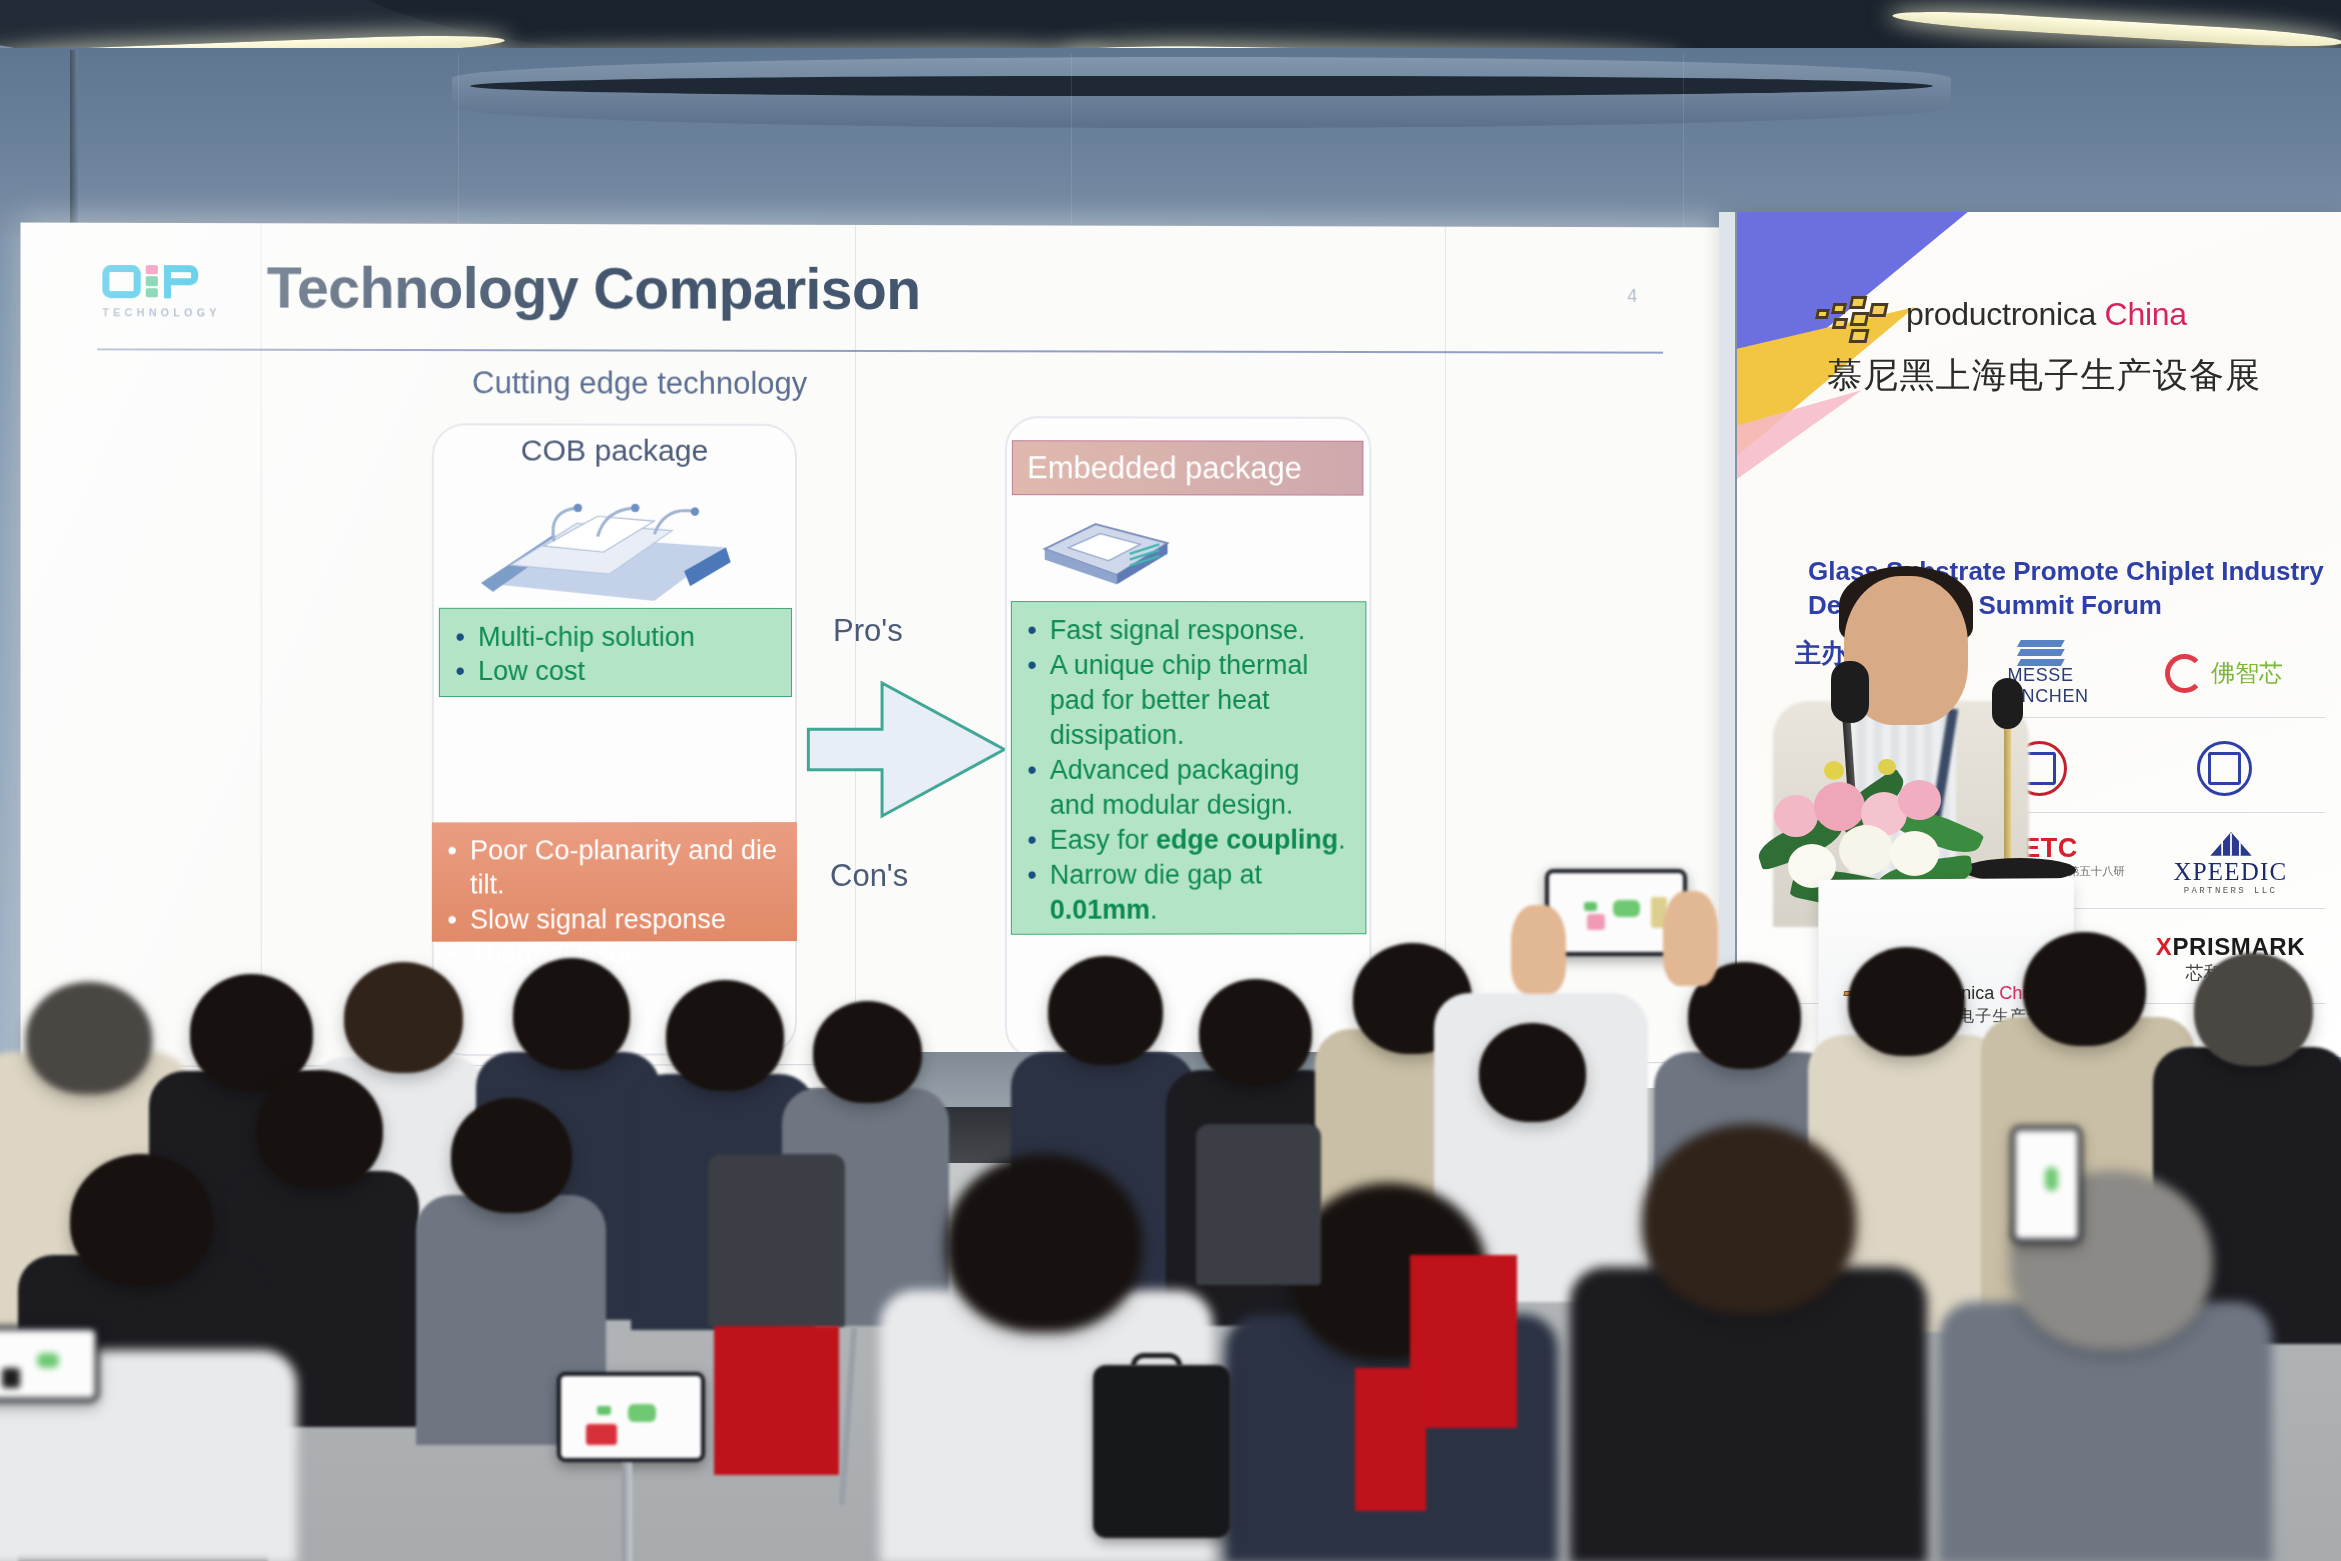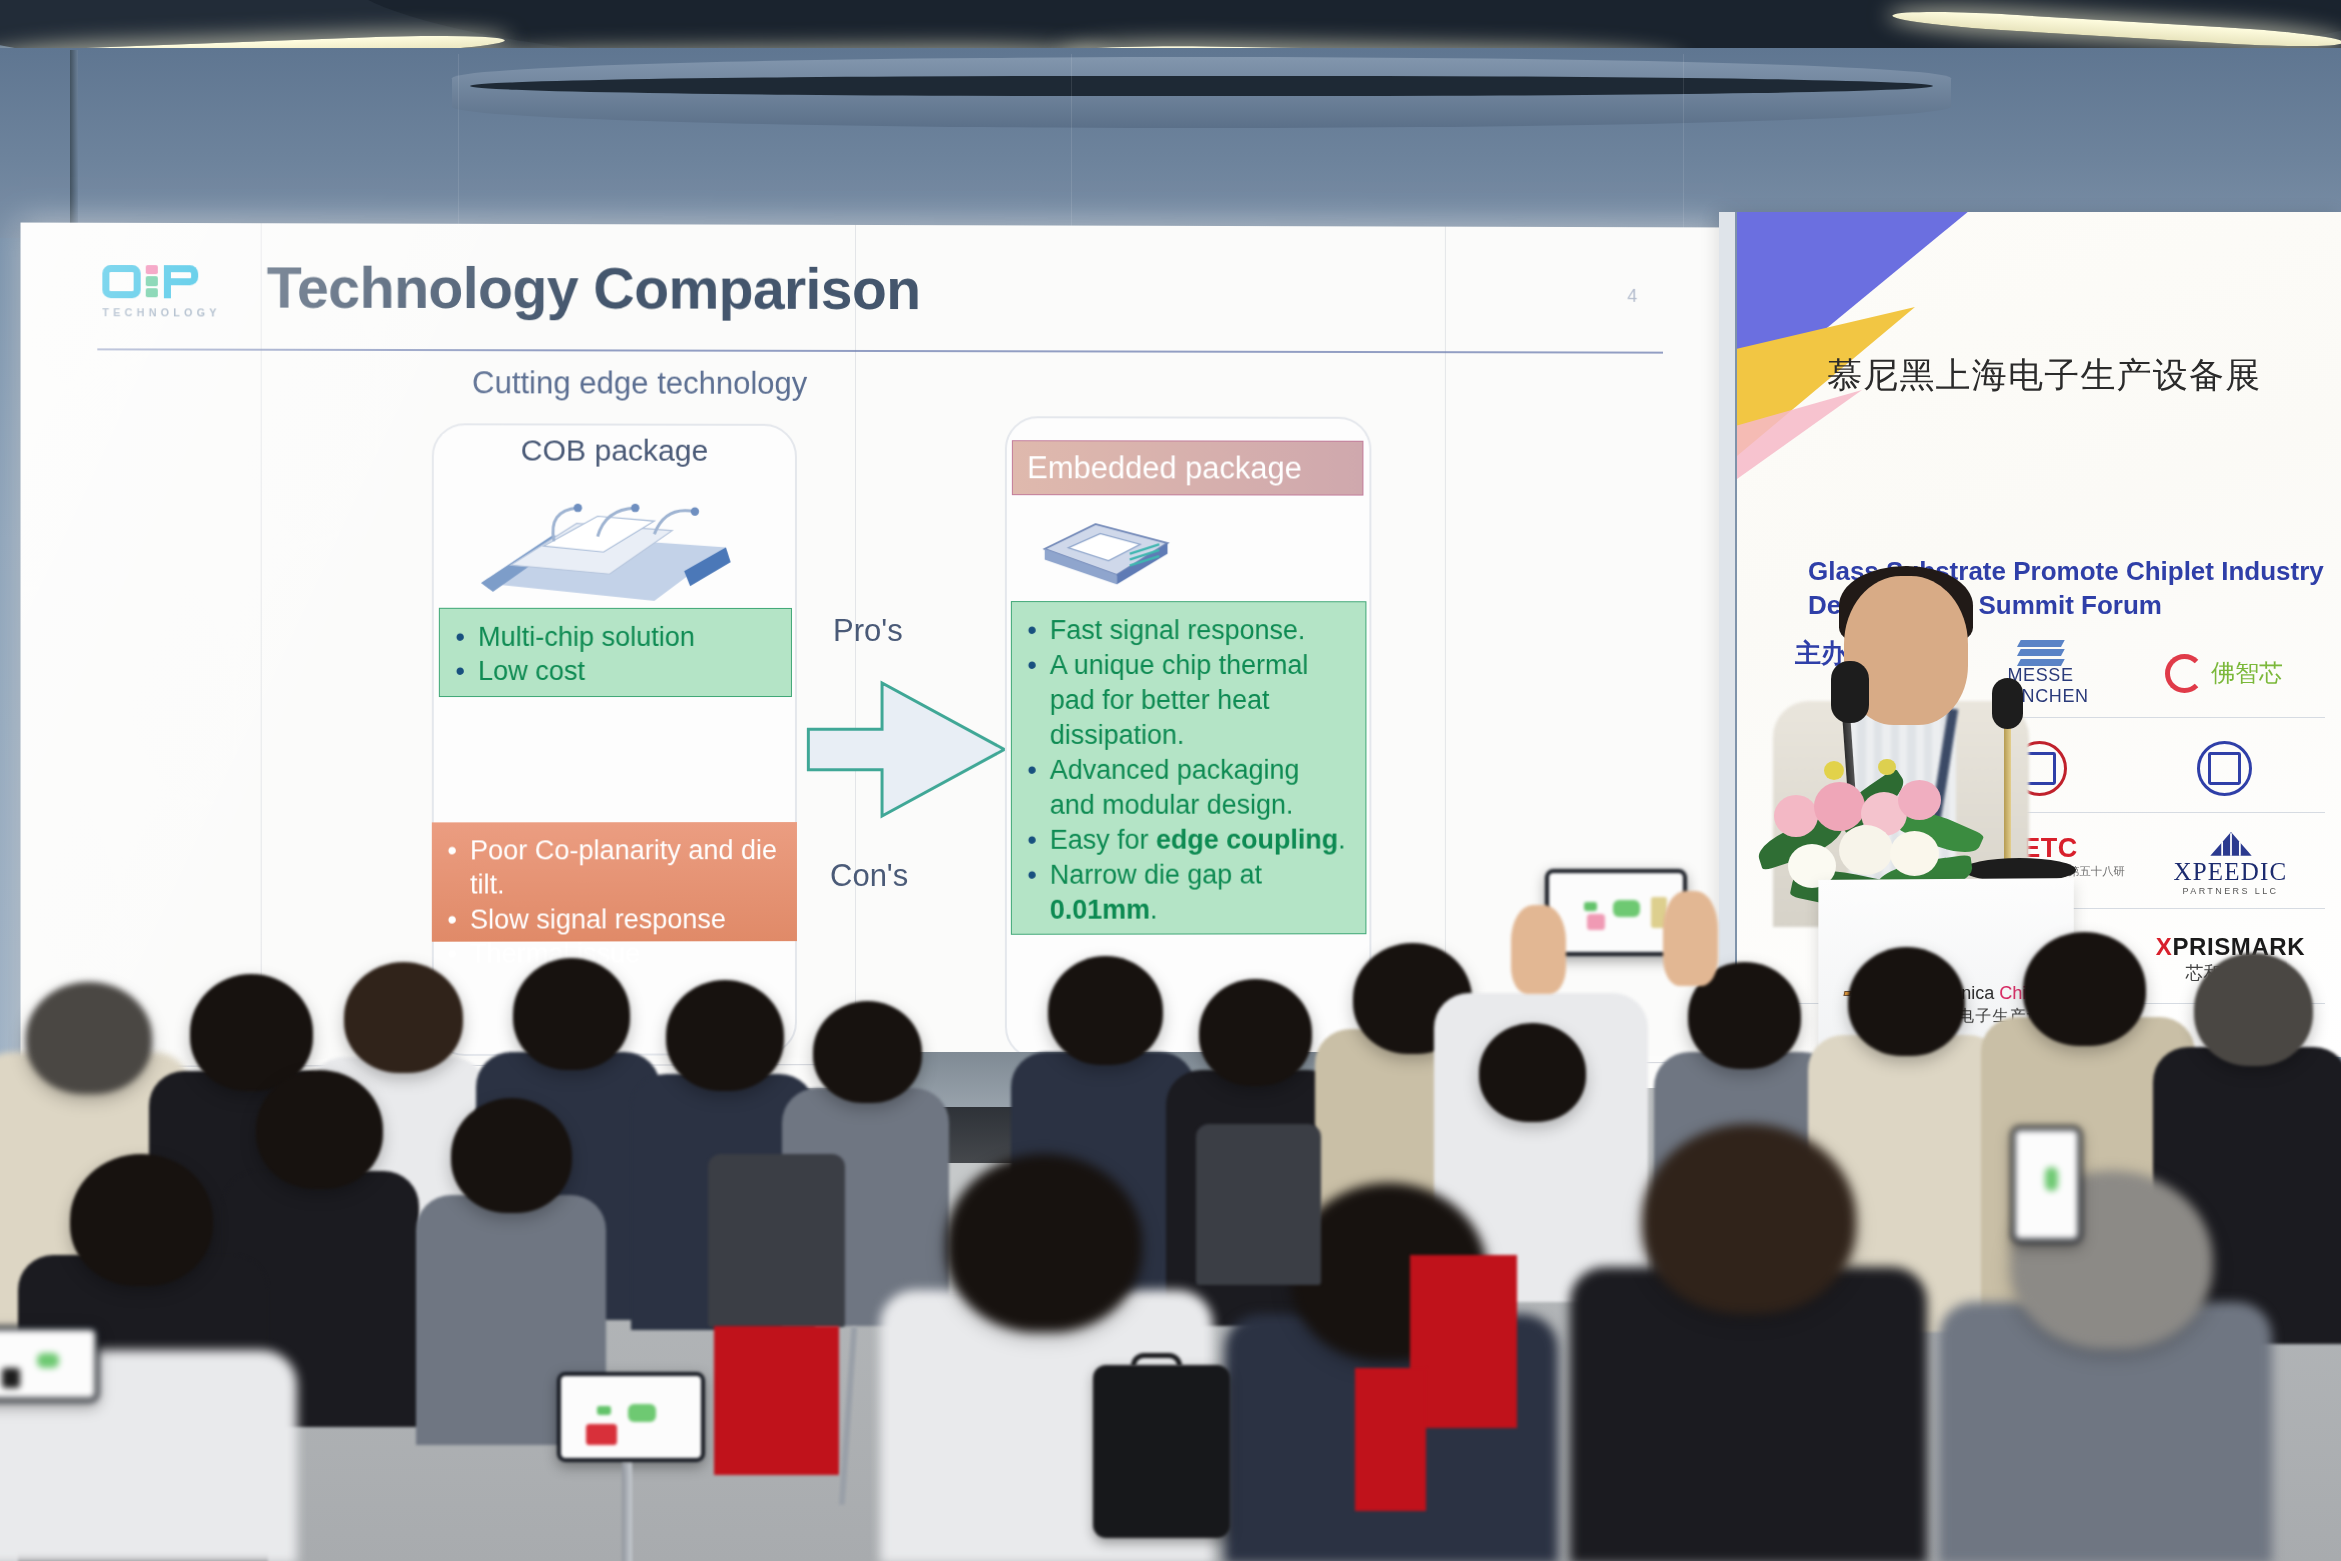--- a/index.html
+++ b/index.html
@@ -237,21 +237,21 @@
     position:absolute; left: 76px; top: 424px; font-size: 26px; color:#2f3fa8; font-weight:700;
     font-family:"DejaVu Sans", sans-serif;
   }
   .sponsor-grid { position:absolute; left: 71px; top: 410px; width: 535px; height: 416px; }
   .sp-row-line { position:absolute; left: 0; width: 535px; height: 1.2px; background: #d6dbe2; }
   .sp-cell {
     position:absolute; display:flex; flex-direction:column; align-items:center; justify-content:center;
     text-align:center;
   }
   .sp-name { font-size: 18px; color: #2a3a7a; letter-spacing: 0.6px; line-height:1.15; }
-  .sp-cn  { font-size: 18px; color:#444; font-family:Liberation Sans, sans-serif; }
+  .sp-cn  { font-size: 18px; color:#444; font-family:Liberation Mono, monospace; }
 
   .messe-mark { display:flex; flex-direction:column; gap:3px; }
   .messe-mark i { display:block; width: 44px; height: 6.5px; background:#5a83c6; transform: skewX(-28deg); }
 
   .fzx-mark { width: 39px; height: 39px; border: 5.4px solid #e03b49; border-right-color:transparent; border-radius:50%; }
   .cetc-word { font-size: 27px; font-weight:700; color:#d8202c; letter-spacing: 0.6px; }
   .prismark-word { font-size: 25px; color:#1c2b6e; font-family:"Liberation Serif", serif; letter-spacing:1.2px; }
   .xpeedic-word { font-size: 24px; font-weight:700; color:#1b1b1b; letter-spacing:0.6px; }
   .xpeedic-word em { color:#d8202c; font-style:normal; }
   .oip-sp-word { font-size: 24px; font-weight:700; color:#2f4fb0; letter-spacing: 1.8px; }
@@ -557,20 +557,35 @@
     </div>
   </div>
 
   <div id="banner">
     <div class="banner-frame-l"></div>
     <div class="banner-frame-edge"></div>
     <div class="corner-purple"></div>
     <div class="corner-yellow"></div>
     <div class="corner-pink"></div>
 
+    <div class="pc-logo-row">
+      <div class="pc-mark">
+        <i style="left:2.4px;  top:26px; width:13px; height:10px;"></i>
+        <i style="left:18px; top:20px; width:14.3px; height:11.3px;"></i>
+        <i style="left:19px; top:35px; width:14.3px; height:11.3px;"></i>
+        <i style="left:36px; top:13px; width:15.5px; height:12.5px;"></i>
+        <i style="left:37px; top:28.6px; width:16.7px; height:14.3px;"></i>
+        <i style="left:36px; top:46px; width:18px; height:14.3px;"></i>
+        <i style="left:56px; top:20px; width:16.7px; height:14.3px;"></i>
+      </div>
+      <div class="pc-word">
+        <span>productronica</span>
+        <span class="cn">China</span>
+      </div>
+    </div>
     <div class="pc-cn-sub">慕尼黑上海电子生产设备展</div>
 
     <div class="forum-en1">Glass Substrate Promote Chiplet Industry</div>
     <div class="forum-en2">Development Summit Forum</div>
 
     <div class="organizer-label">主办方</div>
 
     <div class="sponsor-grid">
       <div class="sp-row-line" style="top:95px"></div>
       <div class="sp-row-line" style="top:190px"></div>

